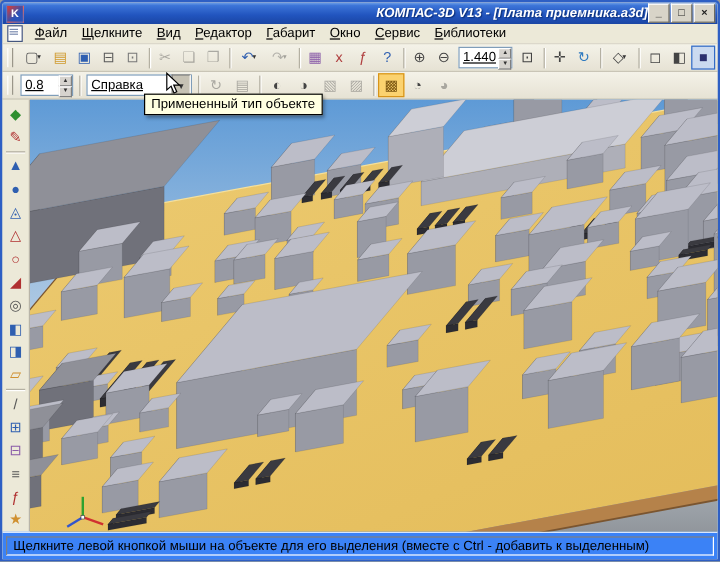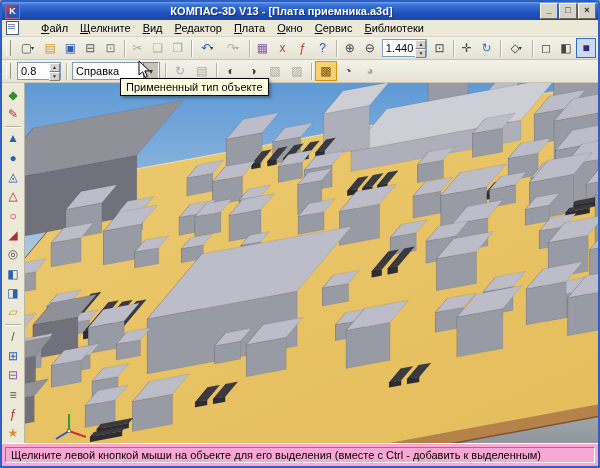--- a/index.html
+++ b/index.html
@@ -4,21 +4,21 @@
 <style>
   html,body{margin:0;padding:0;background:#9a9a9a;}
   body{width:600px;height:468px;overflow:hidden;font-family:"Liberation Sans",sans-serif;font-size:11px;}
   .window{width:600px;height:468px;box-sizing:border-box;border:2px solid #2E5FC4;border-radius:4px 4px 0 0;
           display:flex;flex-direction:column;background:#ECE9D8;position:relative;overflow:hidden;}
   
   .titlebar{height:18px;background:linear-gradient(180deg,#6FA1E8 0%,#3C74D8 15%,#2154BE 60%,#1B46A4 100%);
             display:flex;align-items:center;color:#fff;font-weight:bold;position:relative;}
   .app-icon{width:13px;height:13px;margin:0 3px;background:linear-gradient(135deg,#E33A2E 0%,#2B53B8 60%);
             border:1px solid #fff3;color:#fff;font-size:9px;line-height:13px;text-align:center;font-weight:bold;}
-  .title-text{flex:1;text-align:center;font-size:11px;text-shadow:1px 1px 1px #0B2E77;white-space:nowrap;overflow:hidden;}
+  .title-text{flex:1;text-align:right;font-size:11px;text-shadow:1px 1px 1px #0B2E77;white-space:nowrap;overflow:hidden;font-style:italic;}
   .winbtns{display:flex;gap:1px;margin-right:2px;}
   .wbtn{width:16px;height:14px;background:#D8D4C8;border:1px solid;border-color:#fff #6d6a60 #6d6a60 #fff;
         color:#222;font-size:9px;line-height:12px;text-align:center;font-weight:bold;}
   
   .menubar{height:16px;display:flex;align-items:center;padding-left:2px;background:#ECE9D8;border-bottom:1px solid #D8D4C8;color:#000;}
   .doc-icon{width:11px;height:12px;background:#fff;border:1px solid #44567E;margin:0 4px 0 2px;position:relative;}
   .doc-icon:after{content:"";position:absolute;left:1px;top:2px;width:7px;height:1px;background:#7A8BB0;box-shadow:0 2px 0 #7A8BB0,0 4px 0 #7A8BB0;}
   .menu-item{display:inline-block;padding:1px 6px;cursor:default;}
   .menu-item::first-letter{text-decoration:underline;}
   
@@ -29,37 +29,37 @@
   .tbtn{width:20px;height:18px;display:flex;align-items:center;justify-content:center;border:1px solid transparent;
         font-size:12px;line-height:1;cursor:default;position:relative;}
   .tbtn span.glyph{display:block;}
   .tbtn .arr{font-size:6px;color:#333;margin-left:-1px;}
   .tbtn.wide{width:26px;}
   .tbtn.d{opacity:.40;filter:grayscale(1);}
   .tbtn.p{border:1px solid #316AC5;background:#CBDAF0;}
   .tbtn.o{border:1px solid #D89419;background:#FBD26F;}
   .combo{height:18px;box-sizing:border-box;border:1px solid #7F9DB9;background:#fff;display:flex;align-items:center;
          justify-content:space-between;padding-left:3px;margin:0 2px;font-size:11px;}
-  .combo .cval{white-space:nowrap;}
+  .combo .cval{white-space:nowrap;text-decoration:underline;}
   .spin{display:flex;flex-direction:column;width:11px;height:16px;}
   .spin span{flex:1;font-size:5px;line-height:7px;text-align:center;background:#D6D3CE;color:#333;
              border:1px solid #fff;border-right-color:#808080;border-bottom-color:#808080;}
   .dd{width:14px;height:16px;font-size:8px;display:flex;align-items:center;justify-content:center;background:#D6D3CE;color:#333;
       border:1px solid #fff;border-right-color:#808080;border-bottom-color:#808080;}
   .dd.hov{border:1px solid #808080;border-right-color:#fff;border-bottom-color:#fff;background:#C6C2B4;}
   
   .main-row{flex:1;display:flex;min-height:0;}
   .left-toolbar{width:22px;background:#ECE9D8;border-right:1px solid #B8B4A8;display:flex;flex-direction:column;
                 align-items:center;padding-top:2px;}
   .ltbtn{width:20px;height:19px;display:flex;align-items:center;justify-content:center;font-size:12px;border:1px solid transparent;}
   .lsep{width:16px;height:1px;background:#B4B0A2;box-shadow:0 1px 0 #fff;margin:2px 0;}
   .viewport{flex:1;position:relative;overflow:hidden;background:#7FA8D0;}
   .viewport svg{display:block;}
   
-  .statusbar{height:20px;display:flex;align-items:center;padding:1px 3px;background:#f9a8d4;border-top:1px solid #fff;}
+  .statusbar{height:20px;display:flex;align-items:center;padding:1px 3px;background:#3b82f6;border-top:1px solid #fff;}
   .status-inner{flex:1;height:16px;box-sizing:border-box;border:1px solid;border-color:#808080 #fff #fff #808080;
                 display:flex;align-items:center;padding:0 5px;white-space:nowrap;overflow:hidden;color:#000;}
   
   .tooltip{position:absolute;left:118px;top:76px;z-index:60;background:#FFFFE1;border:1px solid #000;
            padding:2px 5px 2px 5px;font-size:11px;box-shadow:2px 2px 3px rgba(0,0,0,.35);white-space:nowrap;}
   .cursor{position:absolute;left:136px;top:58px;z-index:70;pointer-events:none;}
 </style>
 </head>
 <body>
 
@@ -70,26 +70,26 @@
     <div class="title-text">КОМПАС-3D V13 - [Плата приемника.a3d]</div>
     <div class="winbtns">
       <div class="wbtn">_</div>
       <div class="wbtn">□</div>
       <div class="wbtn">×</div>
     </div>
   </div>
 
   <div class="menubar">
     <div class="doc-icon"></div>
-    <div id="menu-items" style="display:flex;margin-left:12px;">
+    <div id="menu-items" style="display:flex;">
         <span class="menu-item">Файл</span>
         <span class="menu-item">Щелкните</span>
         <span class="menu-item">Вид</span>
         <span class="menu-item">Редактор</span>
-        <span class="menu-item">Плата</span>
+        <span class="menu-item">Габарит</span>
         <span class="menu-item">Окно</span>
         <span class="menu-item">Сервис</span>
         <span class="menu-item">Библиотеки</span>
       </div>
   </div>
 
   <div class="toolbar" id="toolbar-main">
       <div class="grip"></div>
       <div class="tbtn wide">
         <span class="glyph" style="color: rgb(90, 90, 90);">▢</span>

